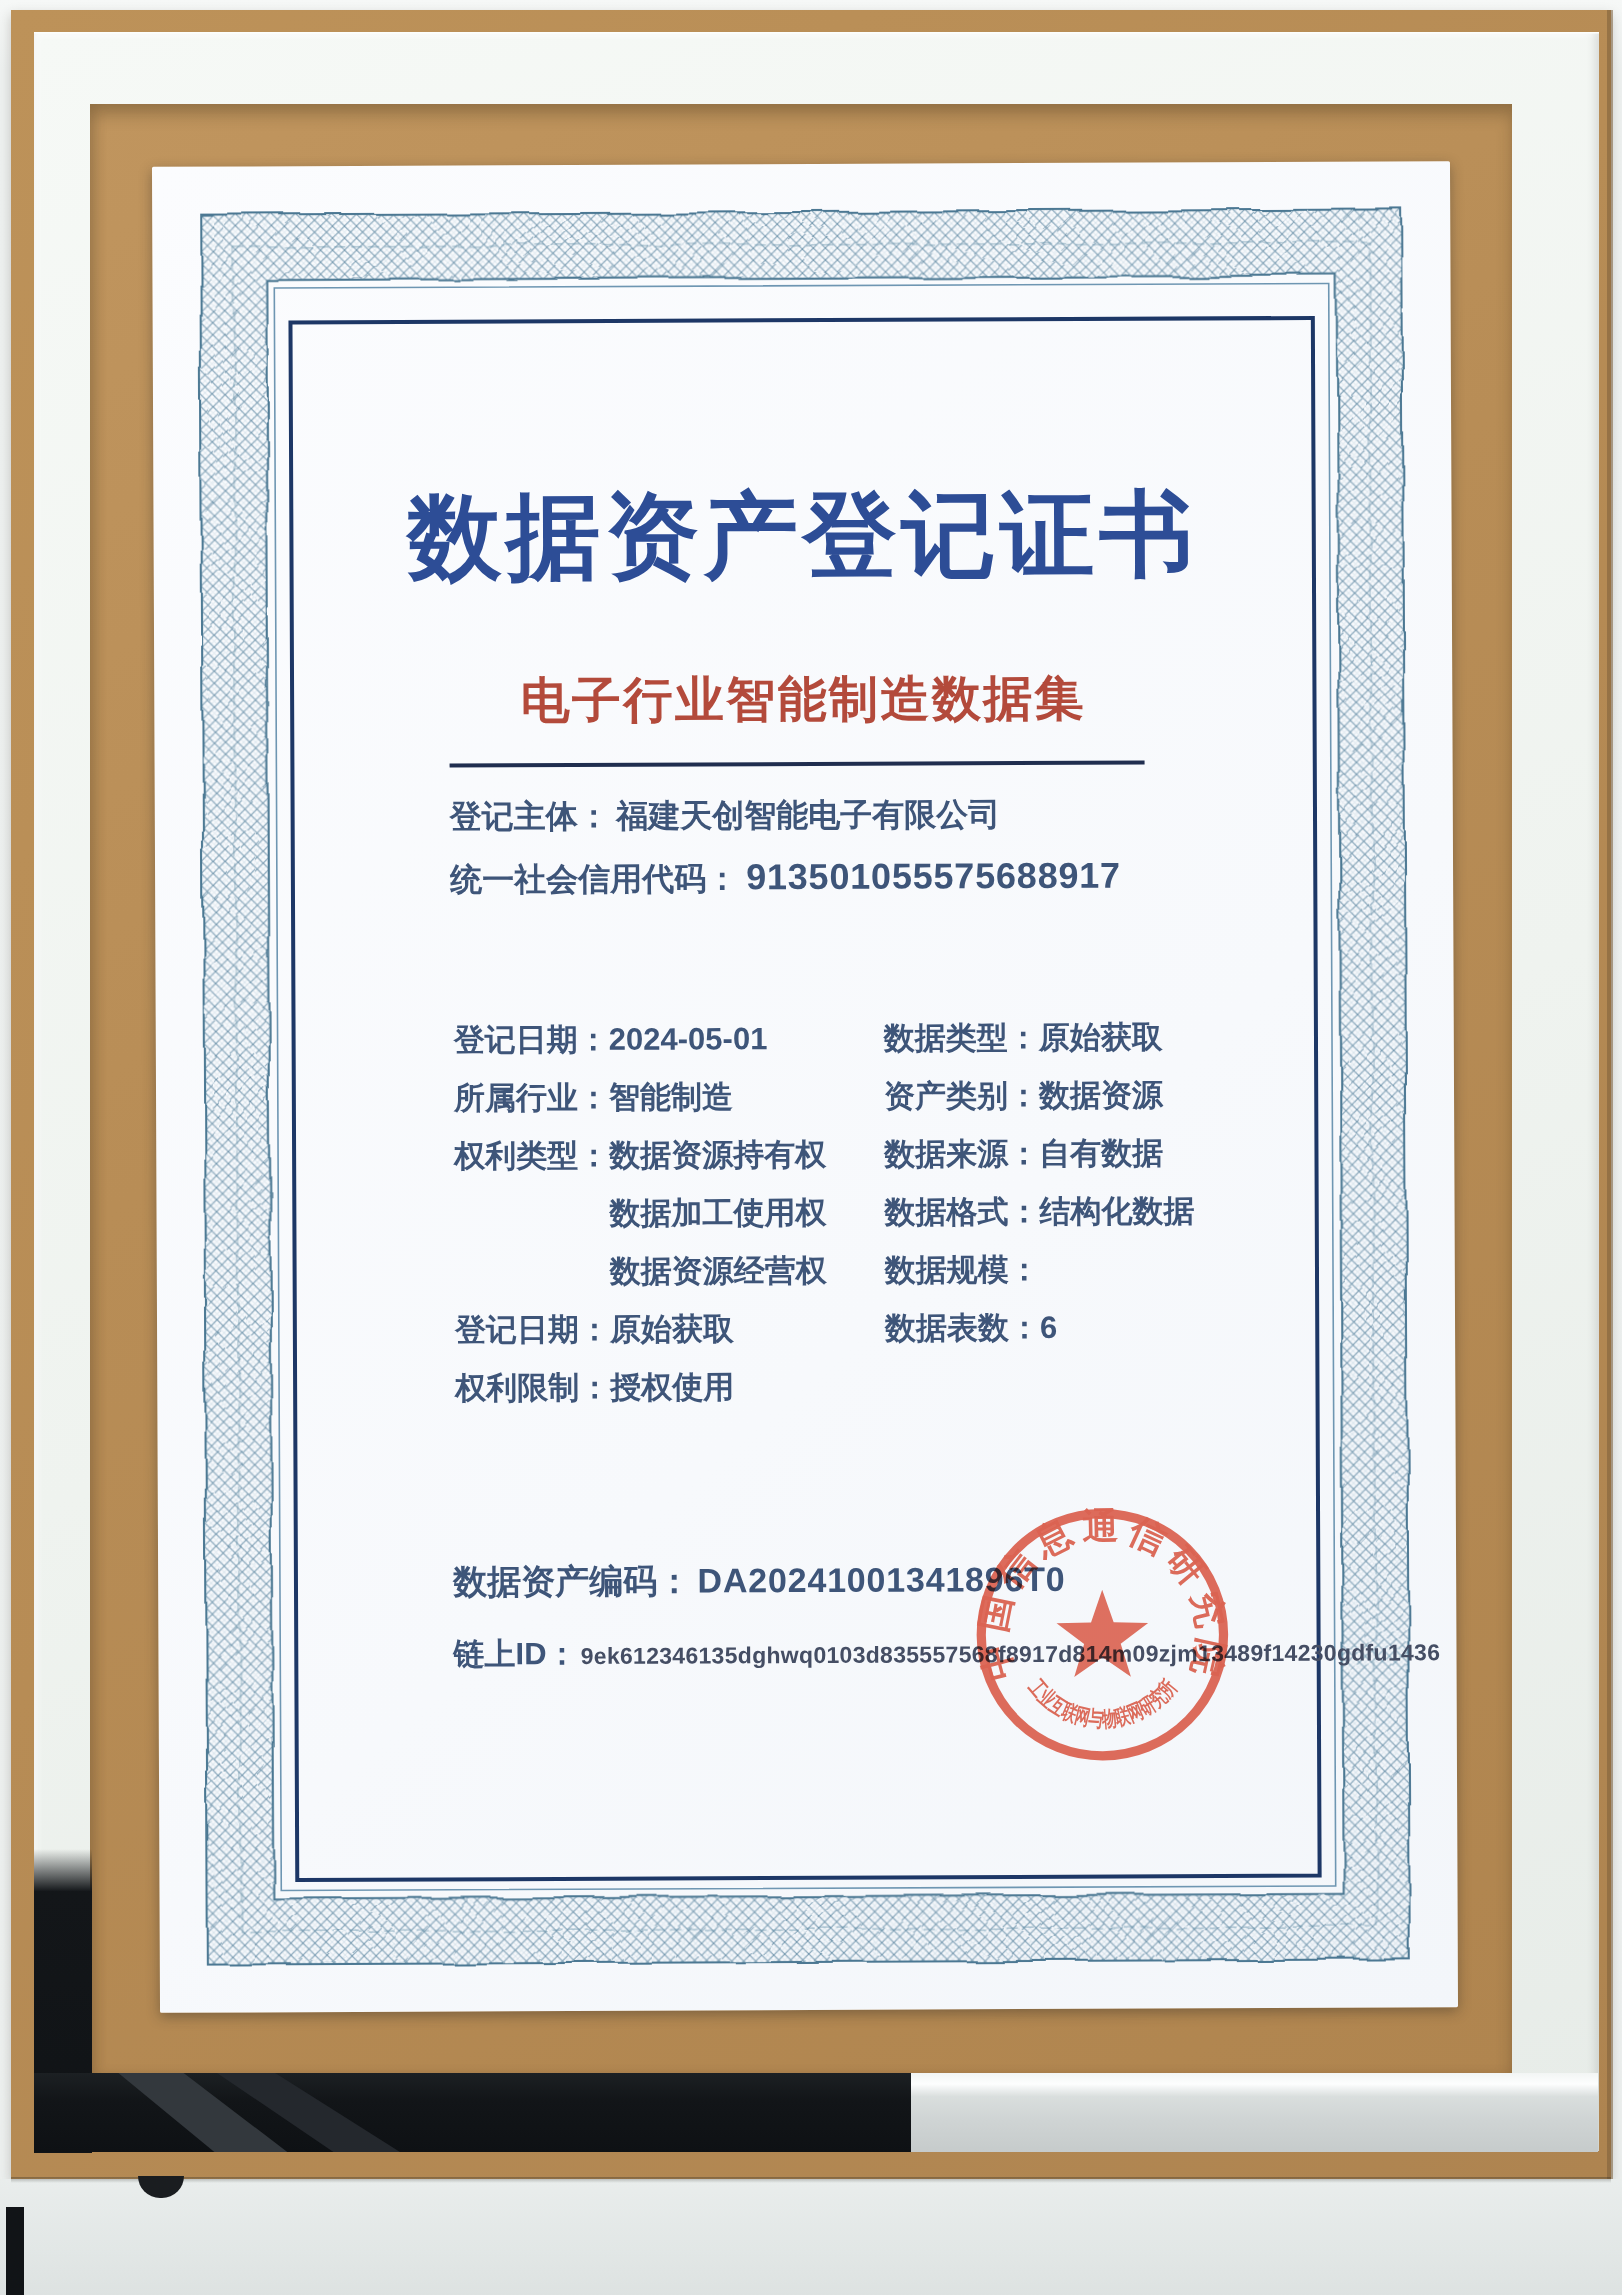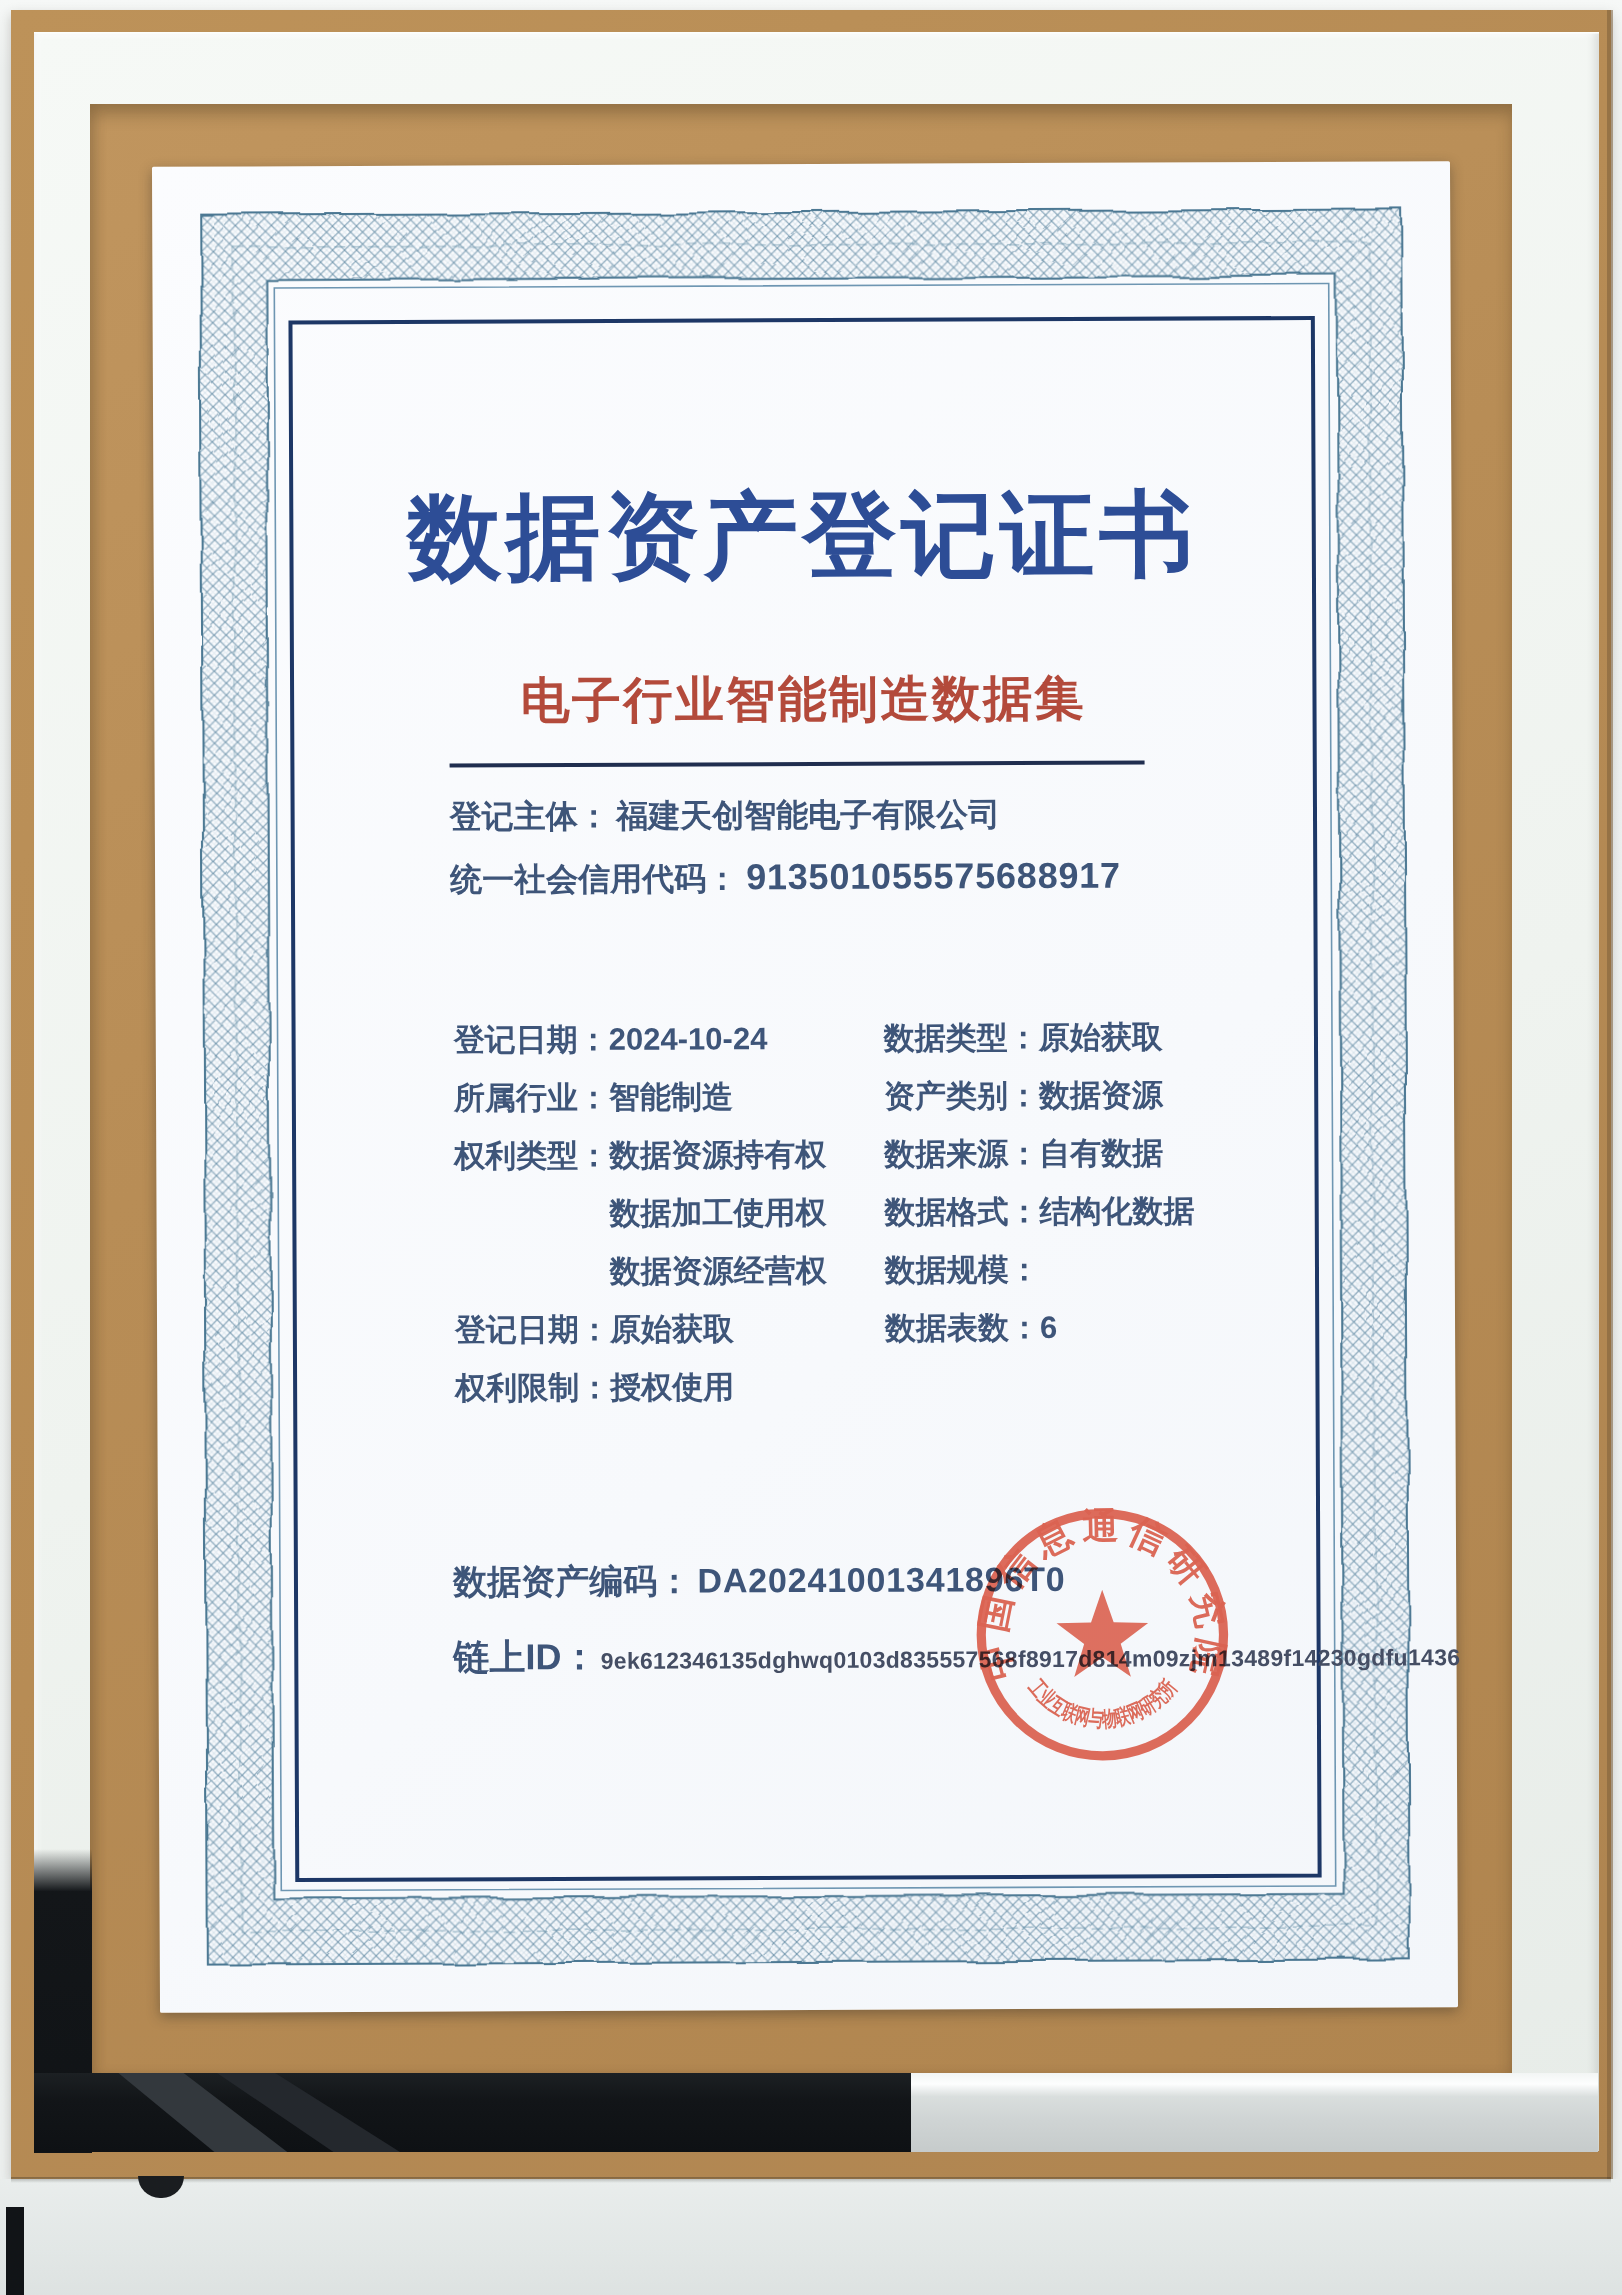--- a/index.html
+++ b/index.html
@@ -56,21 +56,21 @@
   .registrant .val{margin-left:6.4px;}
   .cols{position:absolute;left:0;top:846px;width:100%;}
   .col{position:absolute;top:0;}
   .col.left{left:295px;}
   .col.right{left:725px;}
   .row{display:flex;align-items:center;height:58px;font-size:31px;font-weight:700;color:#3e5579;white-space:nowrap;}
   .row .rl{flex:0 0 158px;width:158px;text-align:right;}
   .asset{left:295px;top:1394px;font-size:34px;}
   .asset .val{letter-spacing:0.8px;margin-left:6.4px;}
   .chain{left:295px;top:1468px;}
-  .chain .lbl{font-size:36px;}
+  .chain .lbl{font-size:31px;}
   .chain .val{font-size:23px;letter-spacing:0.3px;color:#454e64;margin-left:3.2px;}
   .stamp{position:absolute;left:798px;top:1326px;width:292px;height:292px;
          mix-blend-mode:multiply;opacity:.92;}
   .stamp text{font-family:"Liberation Sans","DejaVu Sans",sans-serif;font-weight:700;}
 </style>
 </head>
 <body>
 
 <div class="scene">
 
@@ -125,21 +125,21 @@
 
     <div class="line credit">
       <span class="lbl">统一社会信用代码：</span>
       <span class="val">913501055575688917</span>
     </div>
 
     <div class="cols">
       <div class="col left">
         <div class="row">
           <span class="rl">登记日期：</span>
-          <span class="rv">2024-10-24</span>
+          <span class="rv">2024-05-01</span>
         </div>
         <div class="row">
           <span class="rl">所属行业：</span>
           <span class="rv">智能制造</span>
         </div>
         <div class="row">
           <span class="rl">权利类型：</span>
           <span class="rv">数据资源持有权</span>
         </div>
         <div class="row">

